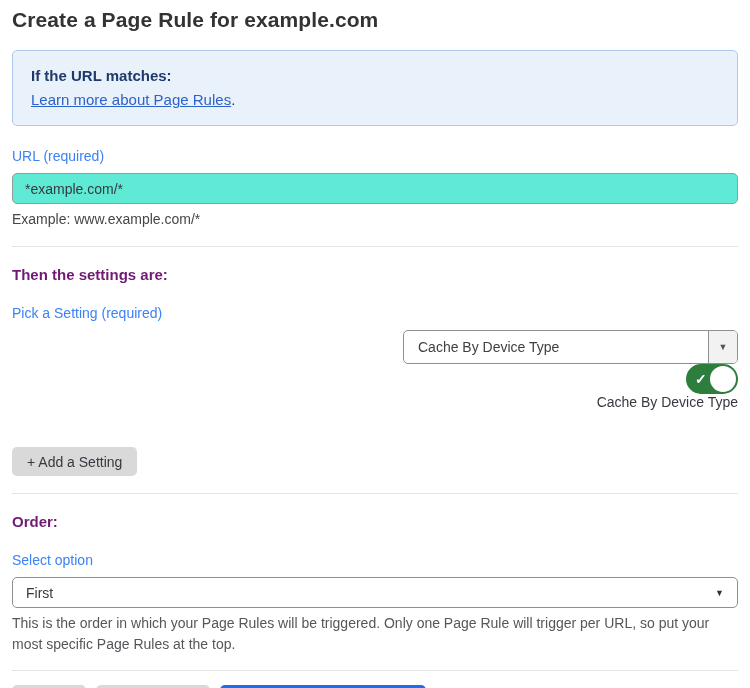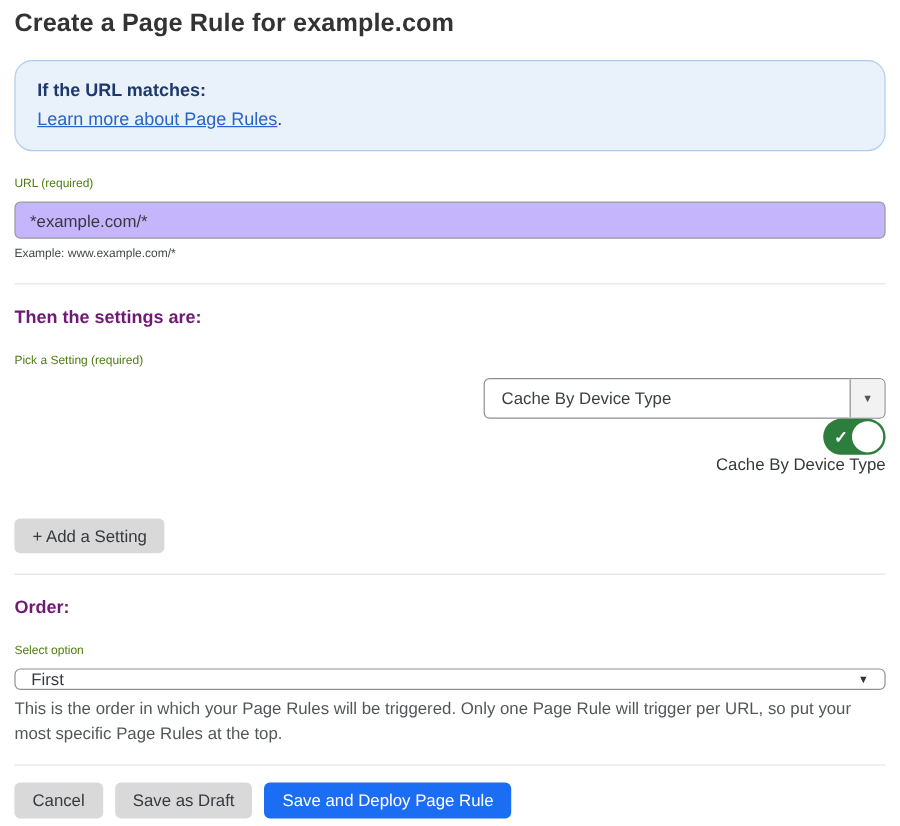--- a/index.html
+++ b/index.html
@@ -18,55 +18,55 @@
     font-weight: bold;
     color: #333333;
     margin: 4px 0 18px 0;
     letter-spacing: 0.1px;
   }
 
   
   .info-box {
     background: var(--info-bg, #e9f1fb);
     border: 1px solid var(--info-border, #aecbee);
-    border-radius: 15px;
+    border-radius: 5px;
     padding: 13px 18px 14px 18px;
     color: var(--info-text, #1e3a6d);
     font-size: 15px;
     line-height: 23px;
   }
   .info-heading { font-weight: bold; margin-bottom: 1px; }
   .info-link {
     color: var(--link, #2c62c9);
     text-decoration: underline;
     cursor: pointer;
   }
   .info-link-suffix { color: var(--info-text, #1e3a6d); }
 
   .field-label {
-    font-size: 10px;
-    color: #4d7c0f;
+    font-size: 14px;
+    color: #3b82f6;
     margin-top: 22px;
     margin-bottom: 9px;
   }
 
   .url-input {
     width: 726px;
     height: 31px;
     border: 1px solid #9a9a9a;
     border-radius: 5px;
     padding: 0 12px;
     font-size: 14px;
     color: #36393f;
     font-family: "Liberation Sans", sans-serif;
     outline: none;
-    background: #c4b5fd;
+    background: #5eead4;
   }
   .field-example {
-    font-size: 10px;
+    font-size: 14px;
     color: #44474a;
     margin-top: 7px;
   }
 
   .divider {
     border: none;
     border-top: 1px solid #e4e4e4;
     margin: 0;
   }
   .divider-1 { margin-top: 19px; }
@@ -163,21 +163,21 @@
     cursor: pointer;
   }
   .btn-add-setting { margin-top: 37px; height: 29px; text-align: center; }
   .btn-primary {
     background: var(--primary-blue, #1b6ef3);
     color: #ffffff;
   }
 
   .order-select {
     width: 726px;
-    height: 18px;
+    height: 31px;
     border: 1px solid #8f8f8f;
     border-radius: 5px;
     background: #ffffff;
     display: flex;
     align-items: center;
     justify-content: space-between;
     padding: 0 13px;
     font-size: 14px;
     color: #36393f;
     cursor: pointer;

